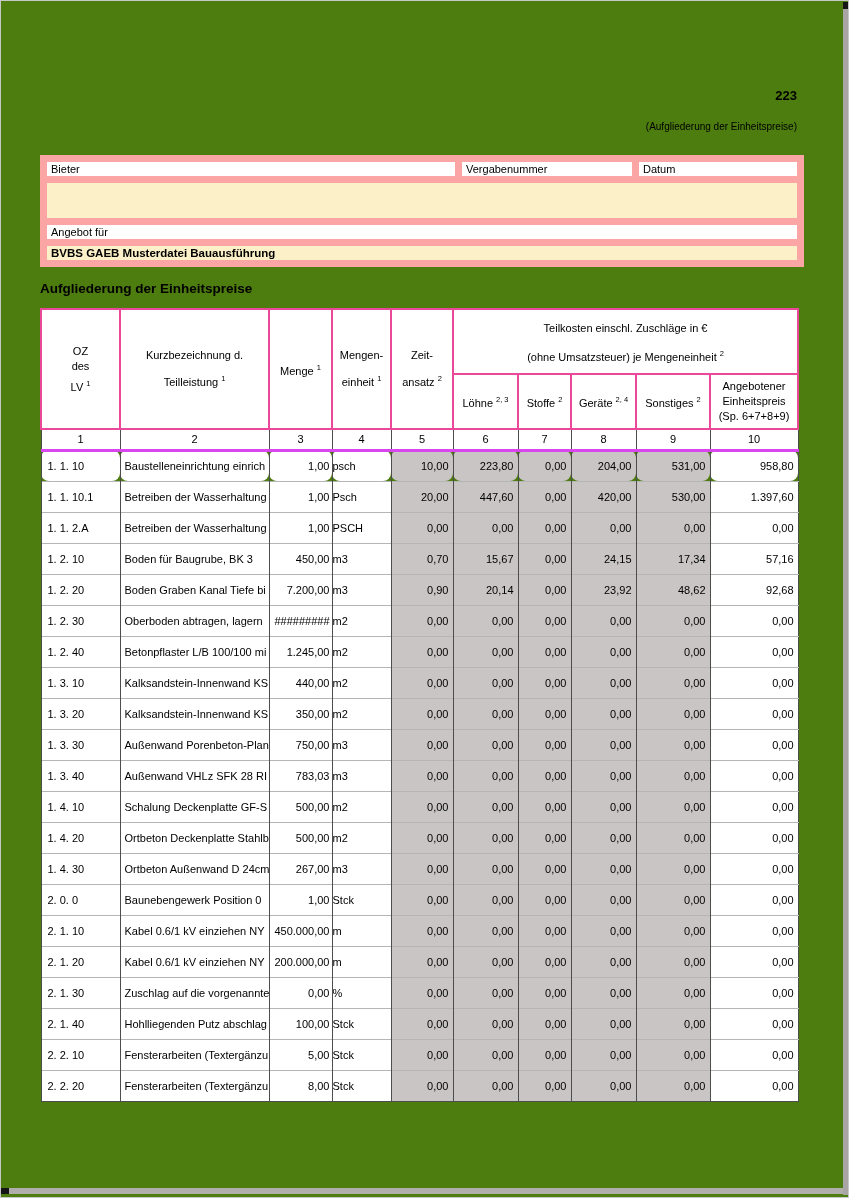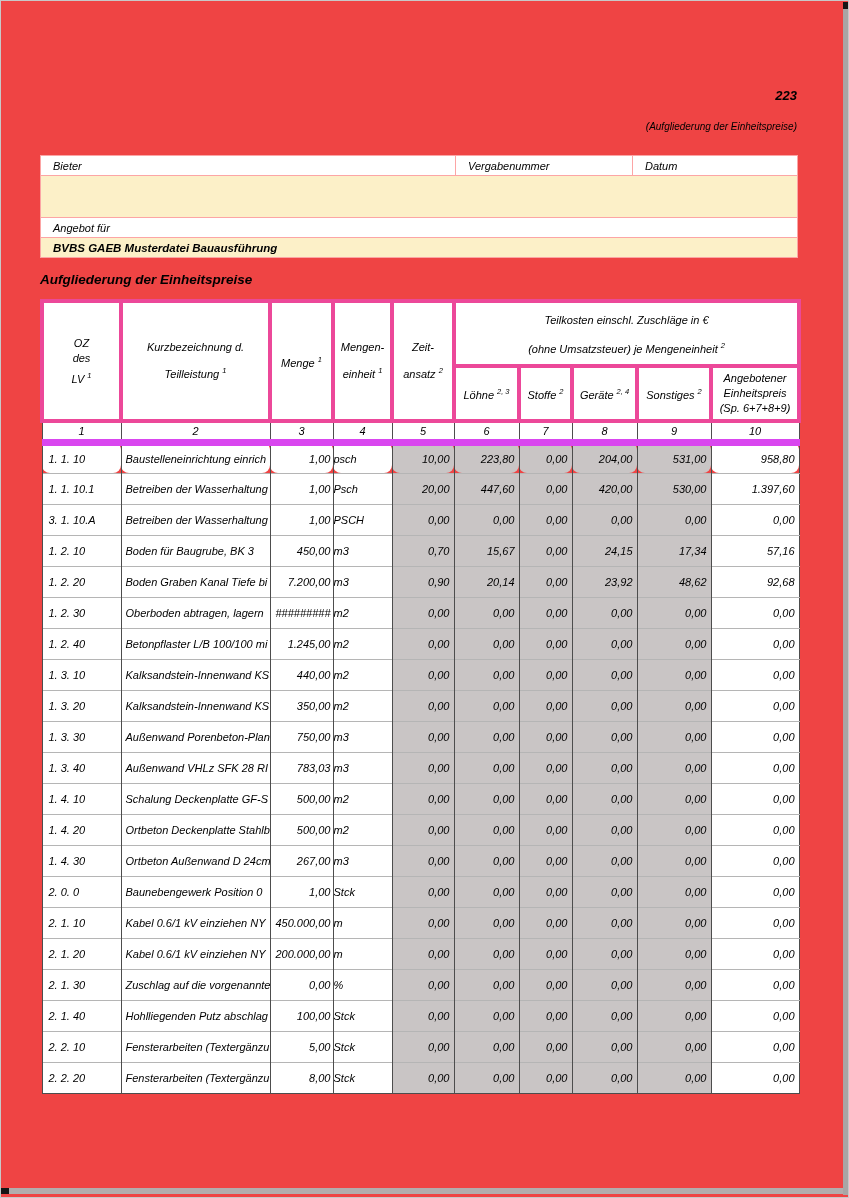--- a/index.html
+++ b/index.html
@@ -1,55 +1,55 @@
 <!DOCTYPE html>
 <html lang="de"><head>
 <meta charset="utf-8">
 <style>
   * { margin:0; padding:0; box-sizing:border-box; }
   html,body { width:849px; height:1198px; }
   body { background:#ffffff; font-family:"Liberation Sans", sans-serif; color:#000; }
-  .page { position:relative; width:849px; height:1198px; background:#ef4444;
-          box-shadow: inset 0 0 0 1px #c8c8c8; overflow:hidden;font-style:italic; }
+  .page { position:relative; width:849px; height:1198px; background:#4d7c0f;
+          box-shadow: inset 0 0 0 1px #c8c8c8; overflow:hidden; }
   .content { position:absolute; left:40px; top:88px; width:757px; }
 
   .form-number { text-align:right; font-weight:bold; font-size:13px; line-height:15px; }
   .form-subtitle { text-align:right; font-size:10px; margin-top:17px; line-height:13px; }
 
   
   .hdr-table { width:100%; border-collapse:collapse; table-layout:fixed; margin-top:22px; }
-  .hdr-table td { border:1px solid #fca5a5; font-size:11px; padding:1px 12px;
+  .hdr-table td { border:7px solid #fca5a5; font-size:11px; padding:1px 4px;
                   height:20px; vertical-align:middle; overflow:hidden; white-space:nowrap; }
   .hdr-table td.lbl { background:#fff; }
   .hdr-table td.val { background:#fcf0c8; font-weight:bold; font-size:11.5px; }
   .hdr-table td.val-date { background:#fcf0c8; text-align:right; font-weight:normal; }
   .hdr-table td.empty-field { background:#fcf0c8; height:42px; }
 
   .section-title { font-weight:bold; font-size:13.5px; margin-top:14px; }
 
   
   .main-table { width:100%; border-collapse:collapse; table-layout:fixed;
                 margin-top:12px; border:1px solid #4d4d4d; }
-  .main-table th { border:4px solid #ec4899; font-weight:normal; font-size:11px;
+  .main-table th { border:2px solid #ec4899; font-weight:normal; font-size:11px;
                    text-align:center; vertical-align:middle; background:#fff; overflow:hidden; }
   .main-table .numrow td { border:1px solid #4d4d4d; font-size:11px; text-align:center;
                            height:21px; vertical-align:middle; background:#fff; }
   .th-tall { height:120px; }
   .th-sub { height:46px; }
   .group-cell { height:53px; }
   .group-cell .gl { line-height:23px; padding-top:2px; }
   .hl { line-height:15px; }
   .hl-gap { margin-top:8px; }
   .hl-sp { margin-top:2px; }
   sup { font-size:7.5px; margin-left:3px; }
 
   .main-table tbody td { border-left:1px solid #4d4d4d; border-right:1px solid #4d4d4d;
                          border-top:1px solid #b5b5b5; height:31px; font-size:11px;
                          vertical-align:middle; overflow:hidden; white-space:nowrap; background:#fff; }
-  .main-table tbody tr:first-child td { border-top:7px solid #d946ef;border-radius:8px; }
+  .main-table tbody tr:first-child td { border-top:3px solid #d946ef;border-radius:8px; }
   .main-table tbody td:last-child { border-right:none; }
   td.c-oz { text-align:left; padding-left:6px; }
   td.c-desc { text-align:left; padding-left:4px; }
   td.c-menge { text-align:right; padding-right:2px; }
   td.c-einheit { text-align:left; }
   td.c-num { text-align:right; padding-right:4px; }
   td.c-gray { background:#c9c5c5 !important; }
   td.c-ep { text-align:right; padding-right:4px; }
 
   .footer { position:absolute; top:1139px; left:40px; width:757px;
@@ -179,21 +179,21 @@
             <td class="c-menge">1,00</td>
             <td class="c-einheit">Psch</td>
             <td class="c-num c-gray">20,00</td>
             <td class="c-num c-gray">447,60</td>
             <td class="c-num c-gray">0,00</td>
             <td class="c-num c-gray">420,00</td>
             <td class="c-num c-gray">530,00</td>
             <td class="c-ep">1.397,60</td>
           </tr>
           <tr>
-            <td class="c-oz">3. 1. 10.A</td>
+            <td class="c-oz">1. 1. 2.A</td>
             <td class="c-desc">Betreiben der Wasserhaltung</td>
             <td class="c-menge">1,00</td>
             <td class="c-einheit">PSCH</td>
             <td class="c-num c-gray">0,00</td>
             <td class="c-num c-gray">0,00</td>
             <td class="c-num c-gray">0,00</td>
             <td class="c-num c-gray">0,00</td>
             <td class="c-num c-gray">0,00</td>
             <td class="c-ep">0,00</td>
           </tr>

